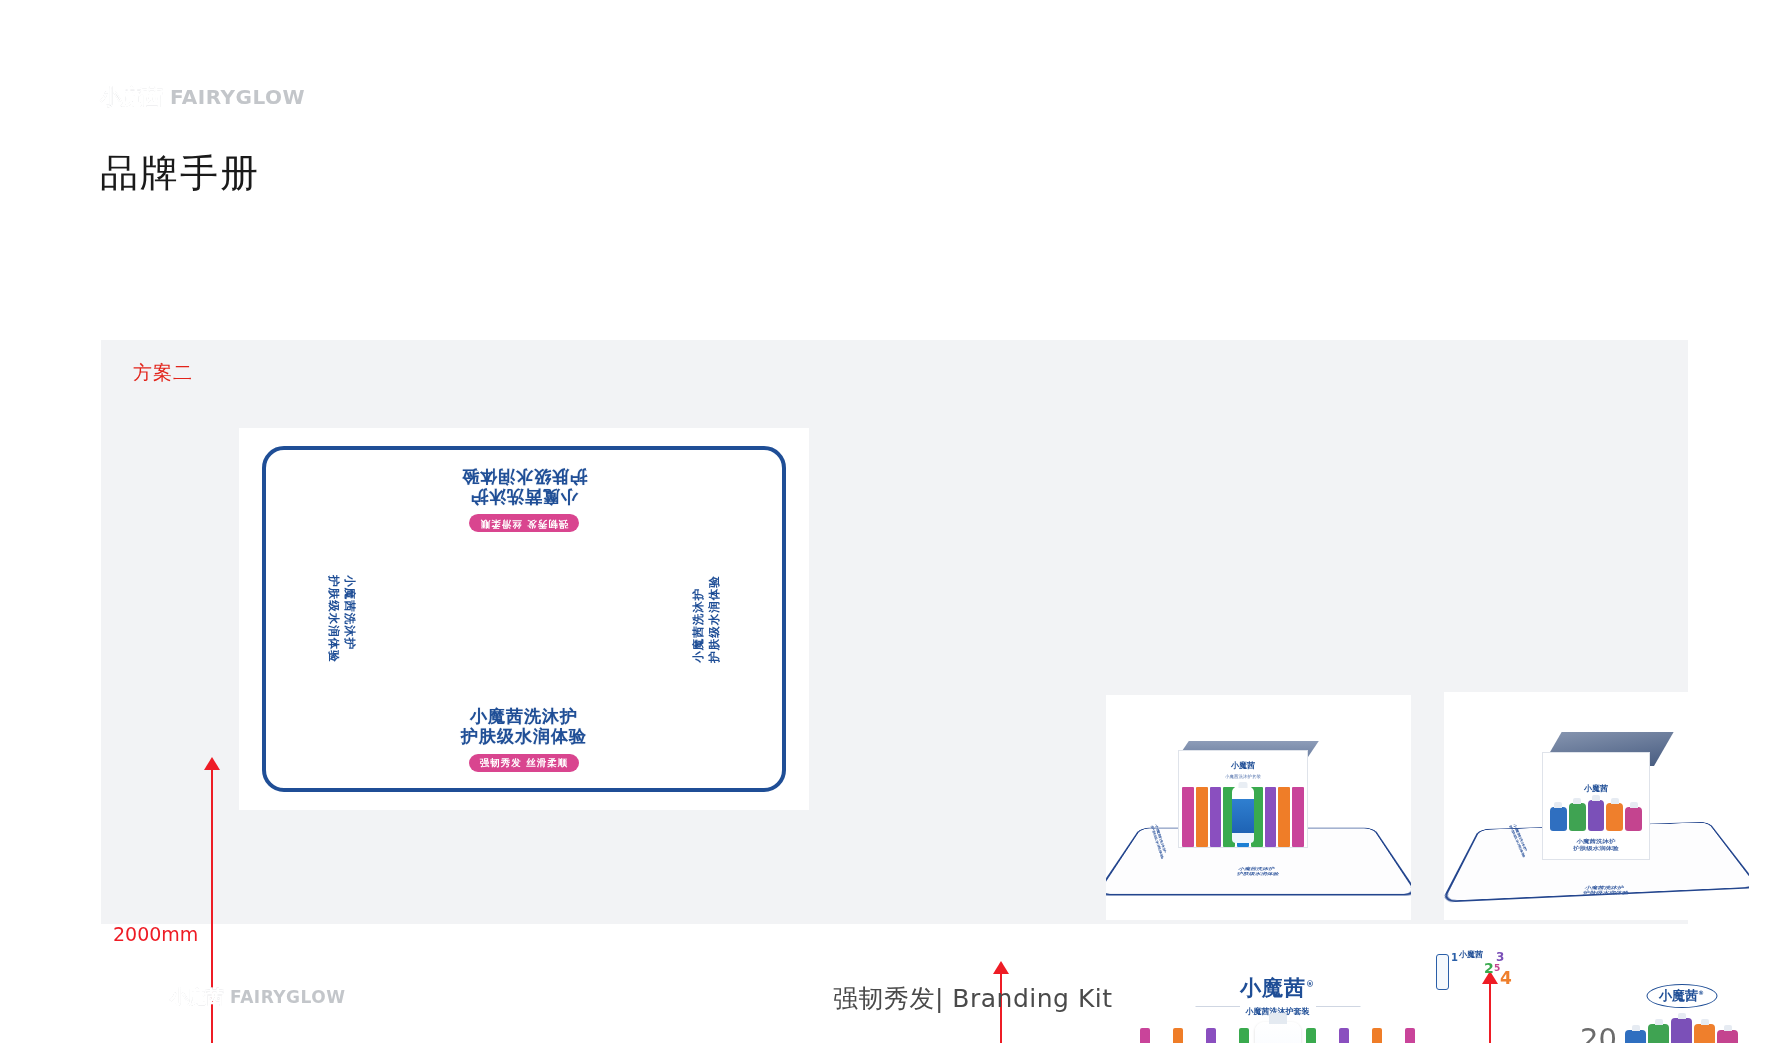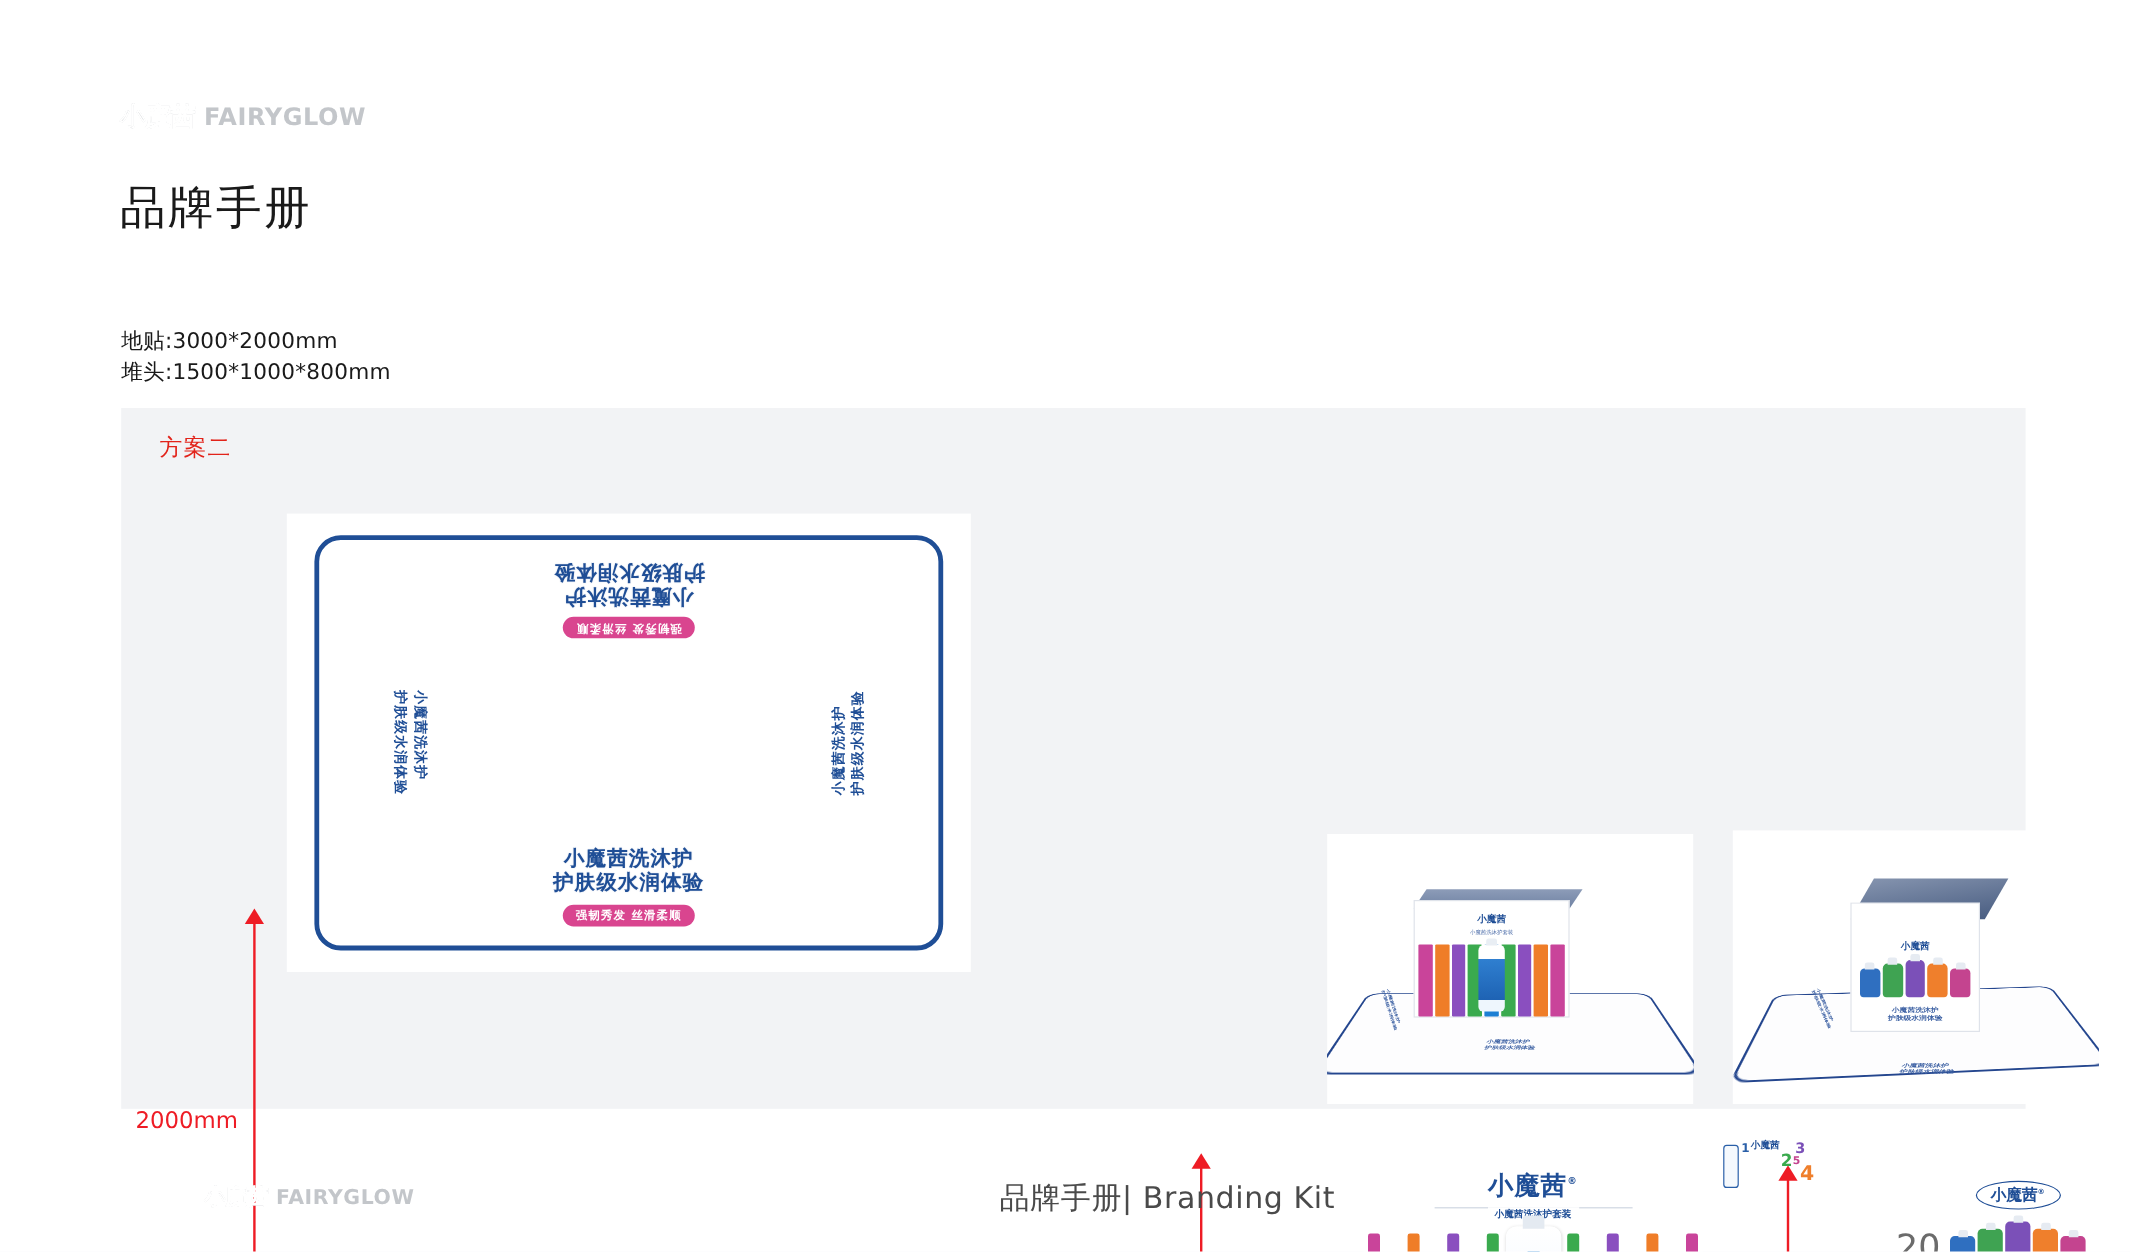--- a/index.html
+++ b/index.html
@@ -307,24 +307,20 @@
 
 <div class="page">
 
   <div class="brand-logo-top">
     <span class="logo-cn">小魔茜</span>
     <span class="logo-en">FAIRYGLOW</span>
   </div>
 
   <div class="title-cn">品牌手册</div>
 
-  <div class="dims">
-    <div>地贴:3000*2000mm</div>
-    <div>堆头:1500*1000*800mm</div>
-  </div>
 
   <div class="panel">
     <div class="plan-label">方案二</div>
 
     <div class="floor-wrap">
       <div class="floor-sticker">
         <div class="floor-inner">
           <div class="blk-top">
             <span class="fs-badge">强韧秀发 丝滑柔顺</span>
             <div class="fs-head">
@@ -449,21 +445,21 @@
 
     <div class="arrow-v2" style="left:1388px; top:642px; height:152px;"></div>
 
   </div>
 
   <div class="footer-logo">
     <span class="logo-cn">小魔茜</span>
     <span class="logo-en">FAIRYGLOW</span>
   </div>
 
-  <div class="footer-title">品牌手册| Branding Kit</div>
+  <div class="footer-title">强韧秀发| Branding Kit</div>
 
   <div class="footer-mark">
     <div style="position:absolute; left:0; top:4px; width:13px; height:36px; border:1px solid #2a5fa8; border-radius:3px; background:#f5f9fd;"></div>
     <span class="fm-num" style="left:15px; top:2px; font-size:10px; color:#2a5fa8;">1</span>
     <span style="position:absolute; left:23px; top:-1px; font-size:8px; font-weight:700; color:#1f4e96; font-family:'DejaVu Sans',sans-serif;">小魔茜</span>
     <span class="fm-num" style="left:48px; top:10px; font-size:14px; color:#3aaa4e;">2</span>
     <span class="fm-num" style="left:60px; top:0px; font-size:12px; color:#7b50b8;">3</span>
     <span class="fm-num" style="left:58px; top:13px; font-size:9px; color:#c4448f;">5</span>
     <span class="fm-num" style="left:64px; top:18px; font-size:17px; color:#ef7f2c;">4</span>
   </div>

